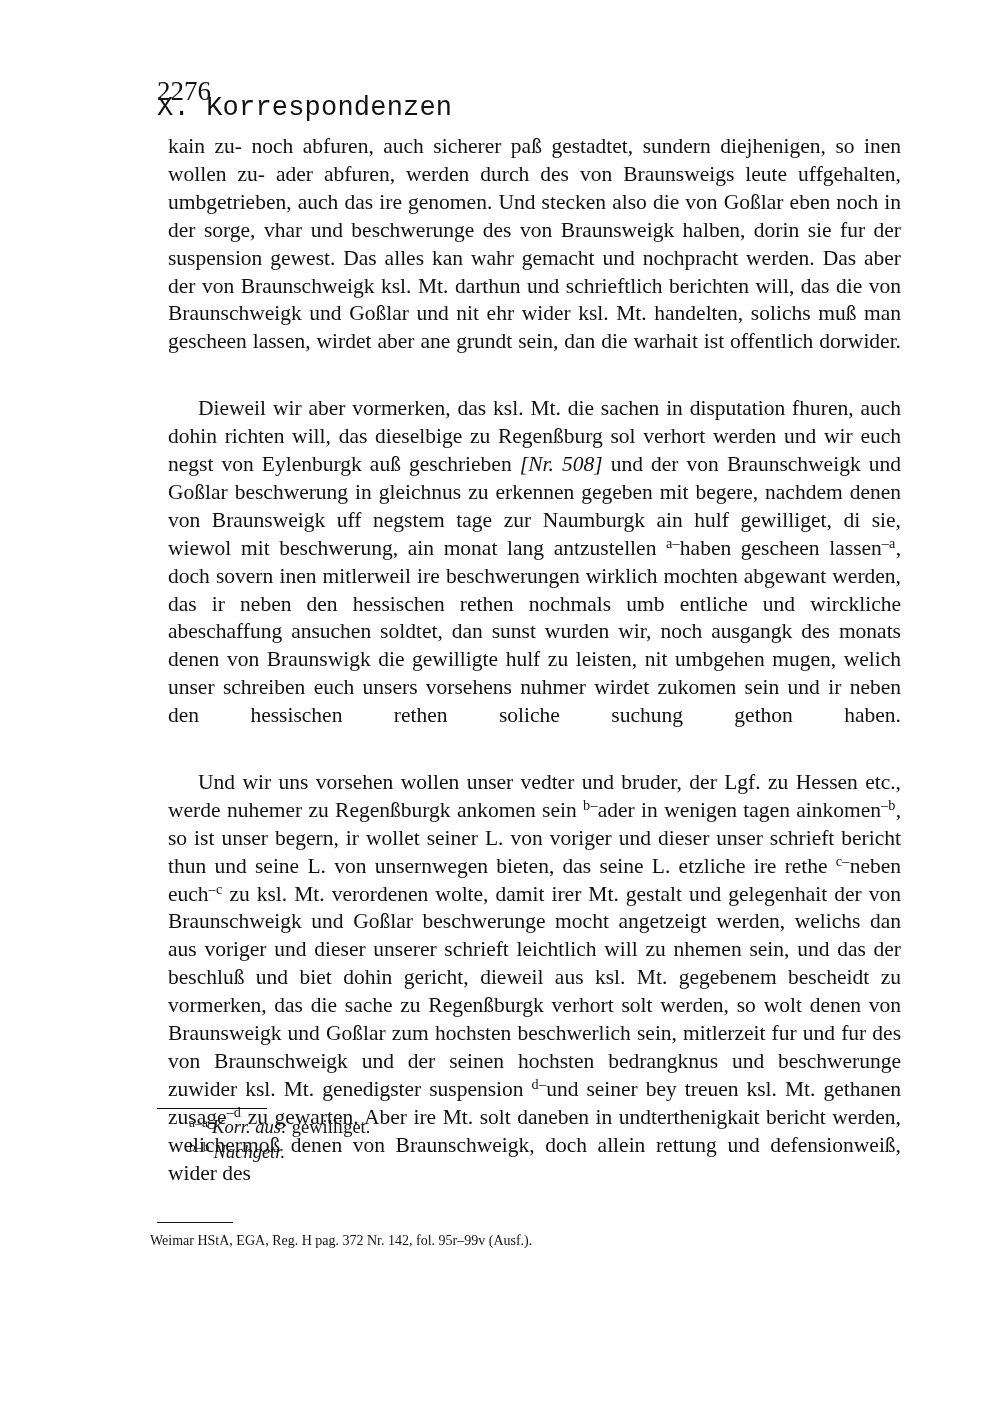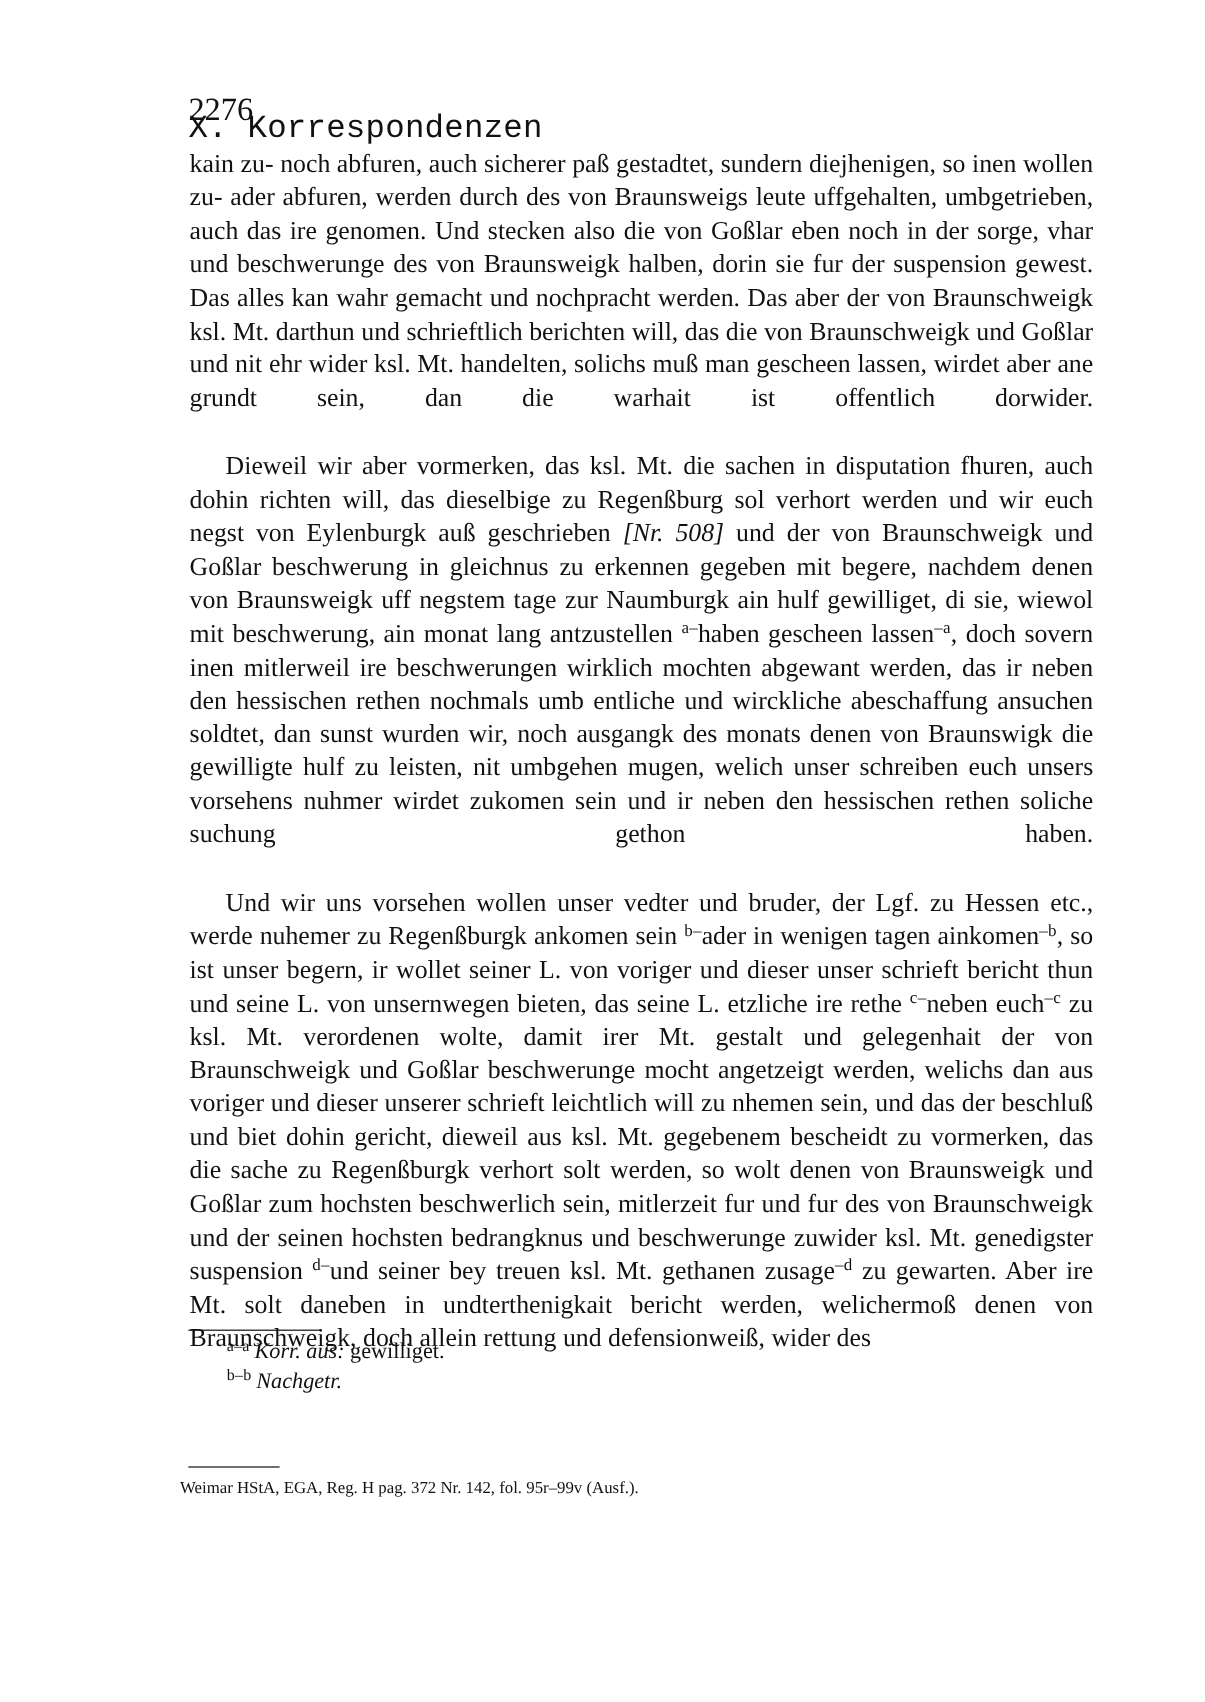--- a/index.html
+++ b/index.html
@@ -47,21 +47,21 @@
 
   
   .textblock {
     position: absolute;
     left: 157px;
     top: 122px;
     width: 755px;
   }
 
   p.para {
-    margin: 1px;
+    margin: 11px;
     font-size: 21.5px;
     line-height: 27.9px;
     text-align: justify;
     text-justify: inter-word;
     hyphens: manual;
     -webkit-hyphens: manual;
   }
   p.para.indent {
     text-indent: 30px;
   }

